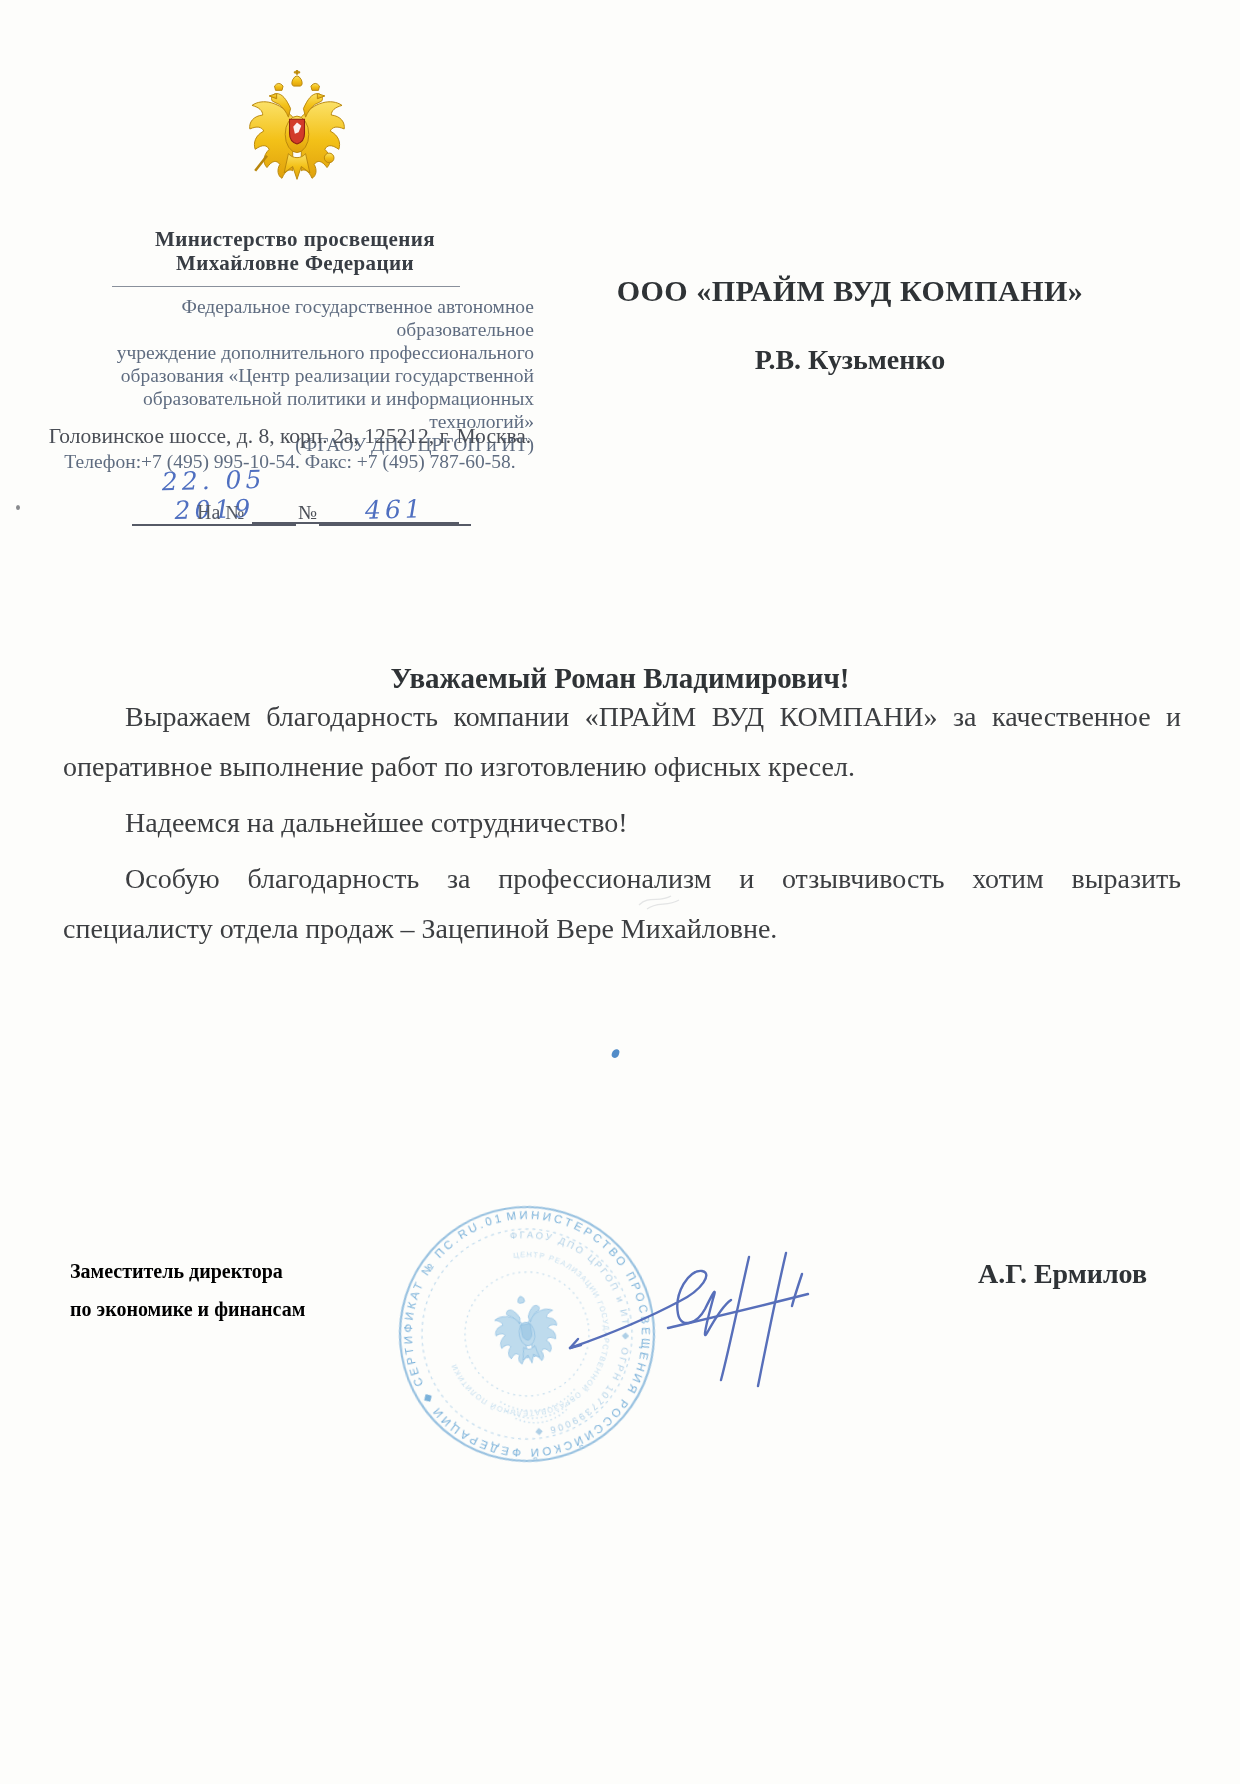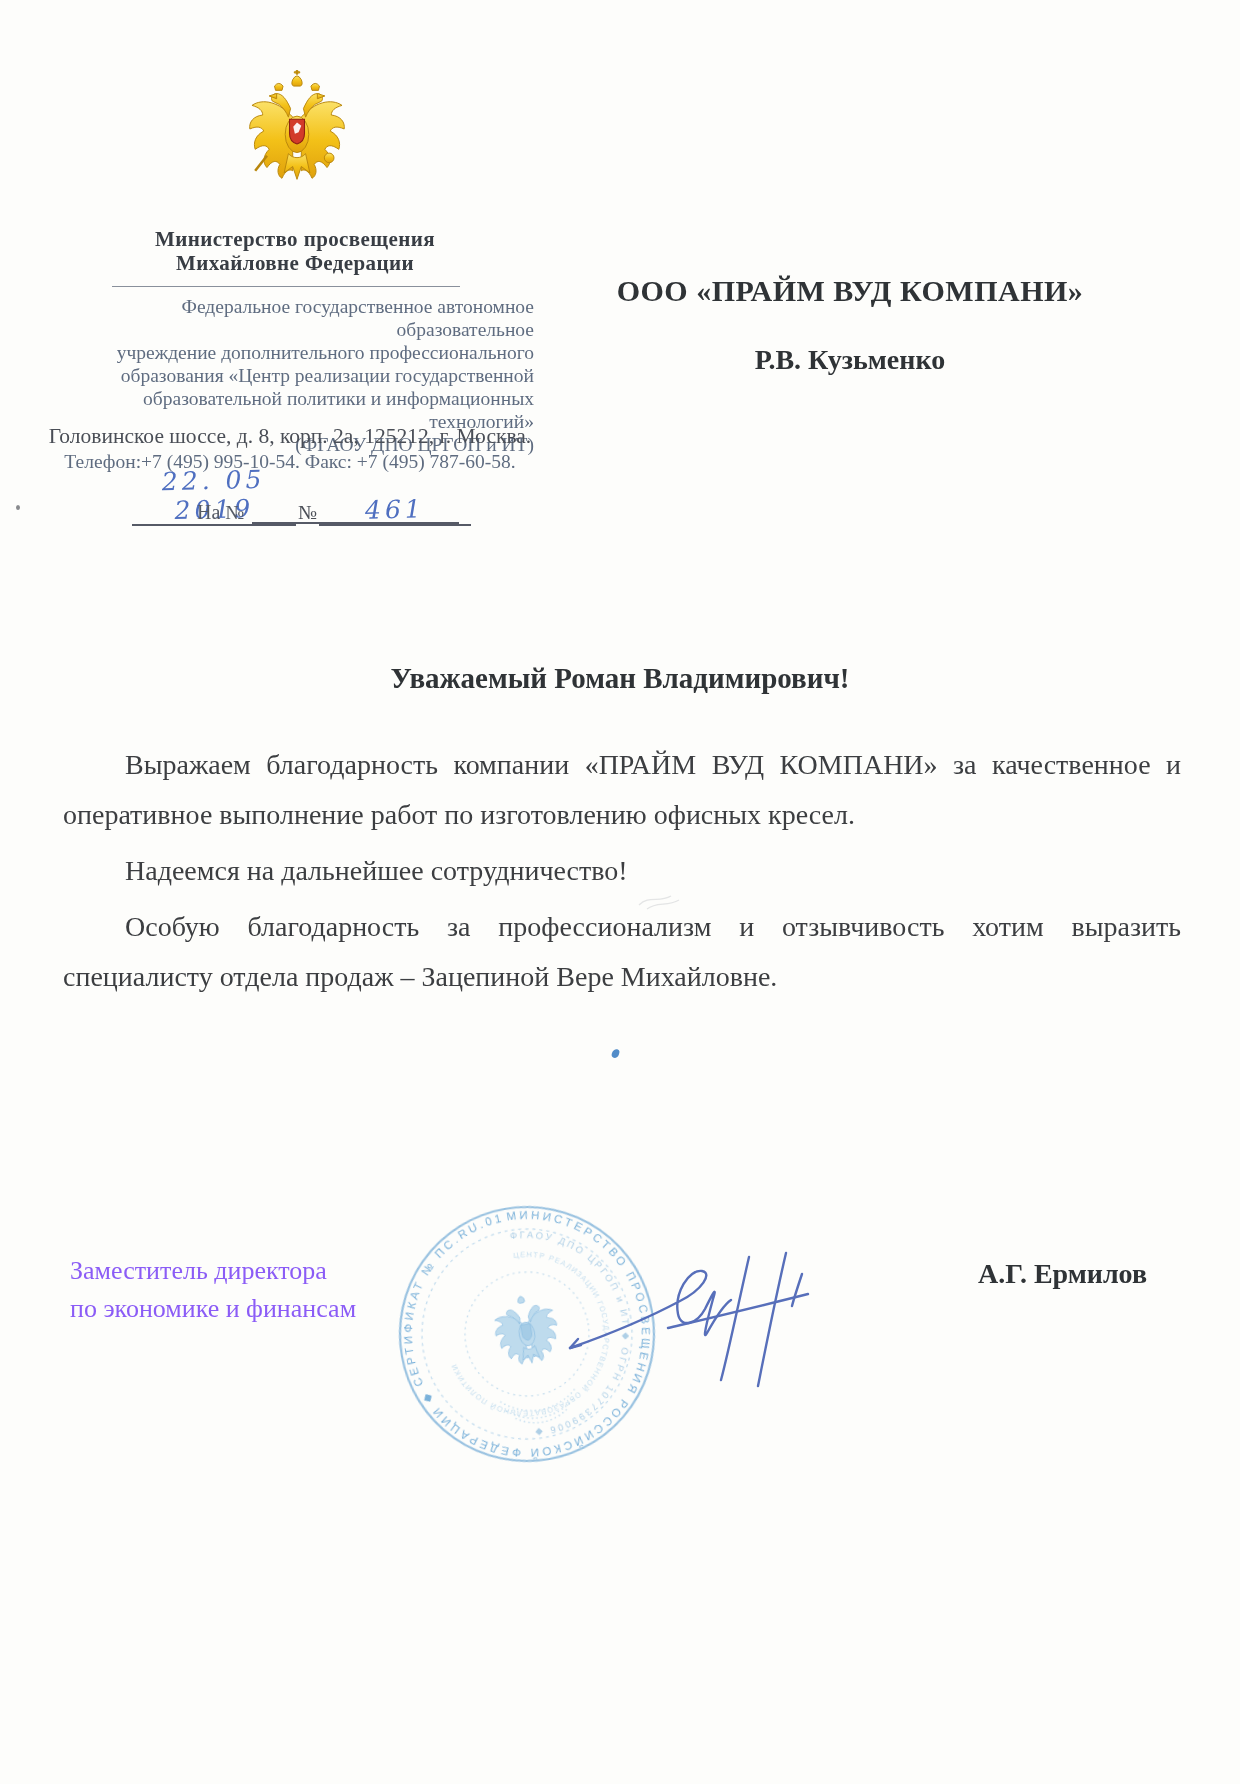--- a/index.html
+++ b/index.html
@@ -50,31 +50,31 @@
   .addressee-person{
     position:absolute;left:590px;top:344px;width:520px;text-align:center;
     font-weight:bold;font-size:28px;color:#2f3336;
   }
 
   
   .salutation{
     position:absolute;left:0;top:662px;width:1240px;text-align:center;
     font-weight:bold;font-size:29px;color:#2f3336;
   }
-  .letter-body{position:absolute;left:63px;top:740px;width:1118px;}
+  .letter-body{position:absolute;left:63px;top:692px;width:1118px;}
   .letter-body p{
     margin:0 0 6px 0;font-size:28px;line-height:50px;color:#3c3e41;
     text-align:justify;text-indent:62px;
   }
   .pencil-mark{position:absolute;left:633px;top:886px;opacity:.55;}
 
   
   .sign-title{
     position:absolute;left:70px;top:1252px;width:480px;
-    font-weight:normal;font-size:26px;line-height:38px;color:#8b5cf6;
+    font-weight:bold;font-size:20px;line-height:38px;color:#000000;
   }
   .signer-name{
     position:absolute;left:978px;top:1258px;width:220px;
     font-weight:bold;font-size:28px;color:#2f3336;
   }
   .stamp{position:absolute;left:393px;top:1200px;width:268px;height:268px;
     transform:rotate(-10deg);filter:blur(.3px);}
   .signature-ink{position:absolute;left:550px;top:1248px;width:280px;height:170px;}
   .ink-dot{position:absolute;left:612px;top:1049px;width:7px;height:9px;
     background:#3f7fc2;border-radius:60% 40% 55% 45%;transform:rotate(18deg);opacity:.9;}

